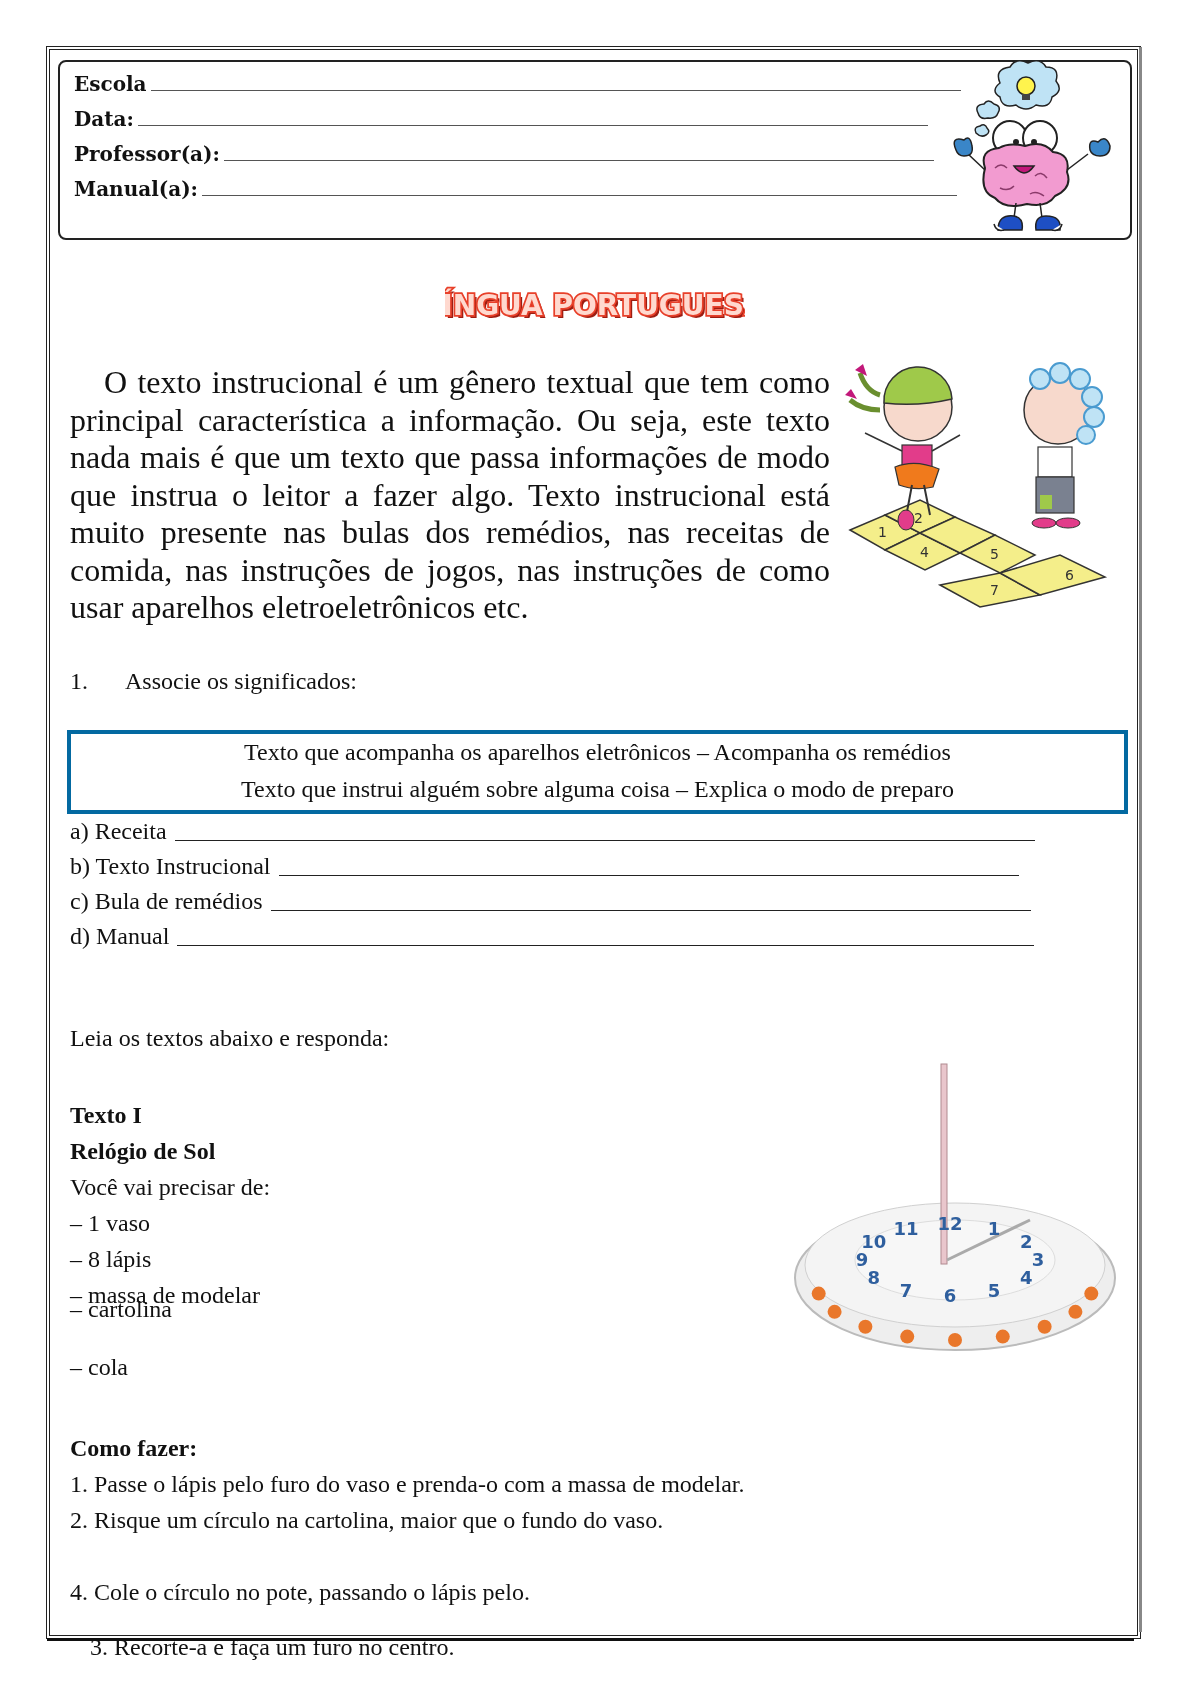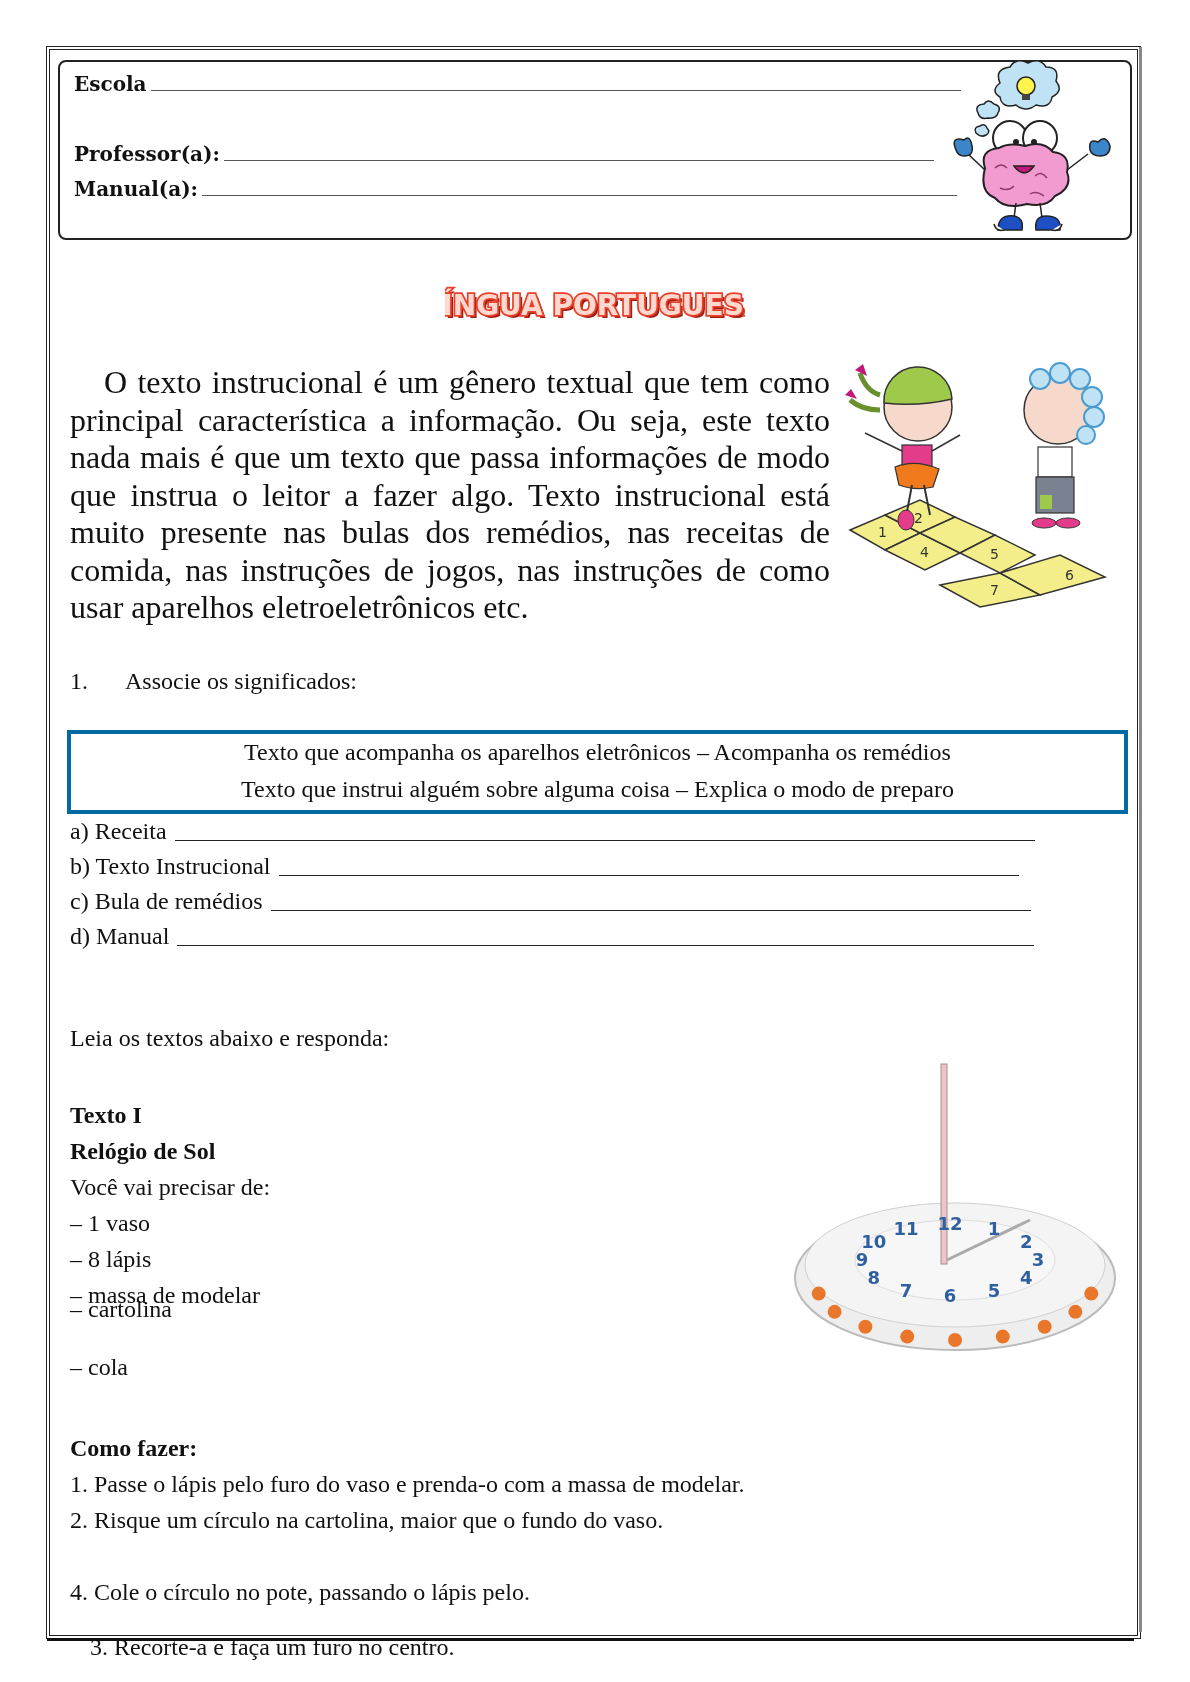--- a/index.html
+++ b/index.html
@@ -44,20 +44,24 @@
 </style>
 </head>
 <body>
 
 <div class="page"></div>
 
 <div class="header-box">
   <div class="header-row" style="top:10px;">
     <span>Escola</span>
     <span class="line" style="width:810px;"></span>
+  </div>
+  <div class="header-row" style="top:45px;">
+    <span>Data:</span>
+    <span class="line" style="width:790px;"></span>
   </div>
   <div class="header-row" style="top:80px;">
     <span>Professor(a):</span>
     <span class="line" style="width:710px;"></span>
   </div>
   <div class="header-row" style="top:115px;">
     <span>Manual(a):</span>
     <span class="line" style="width:755px;"></span>
   </div>
 </div>

